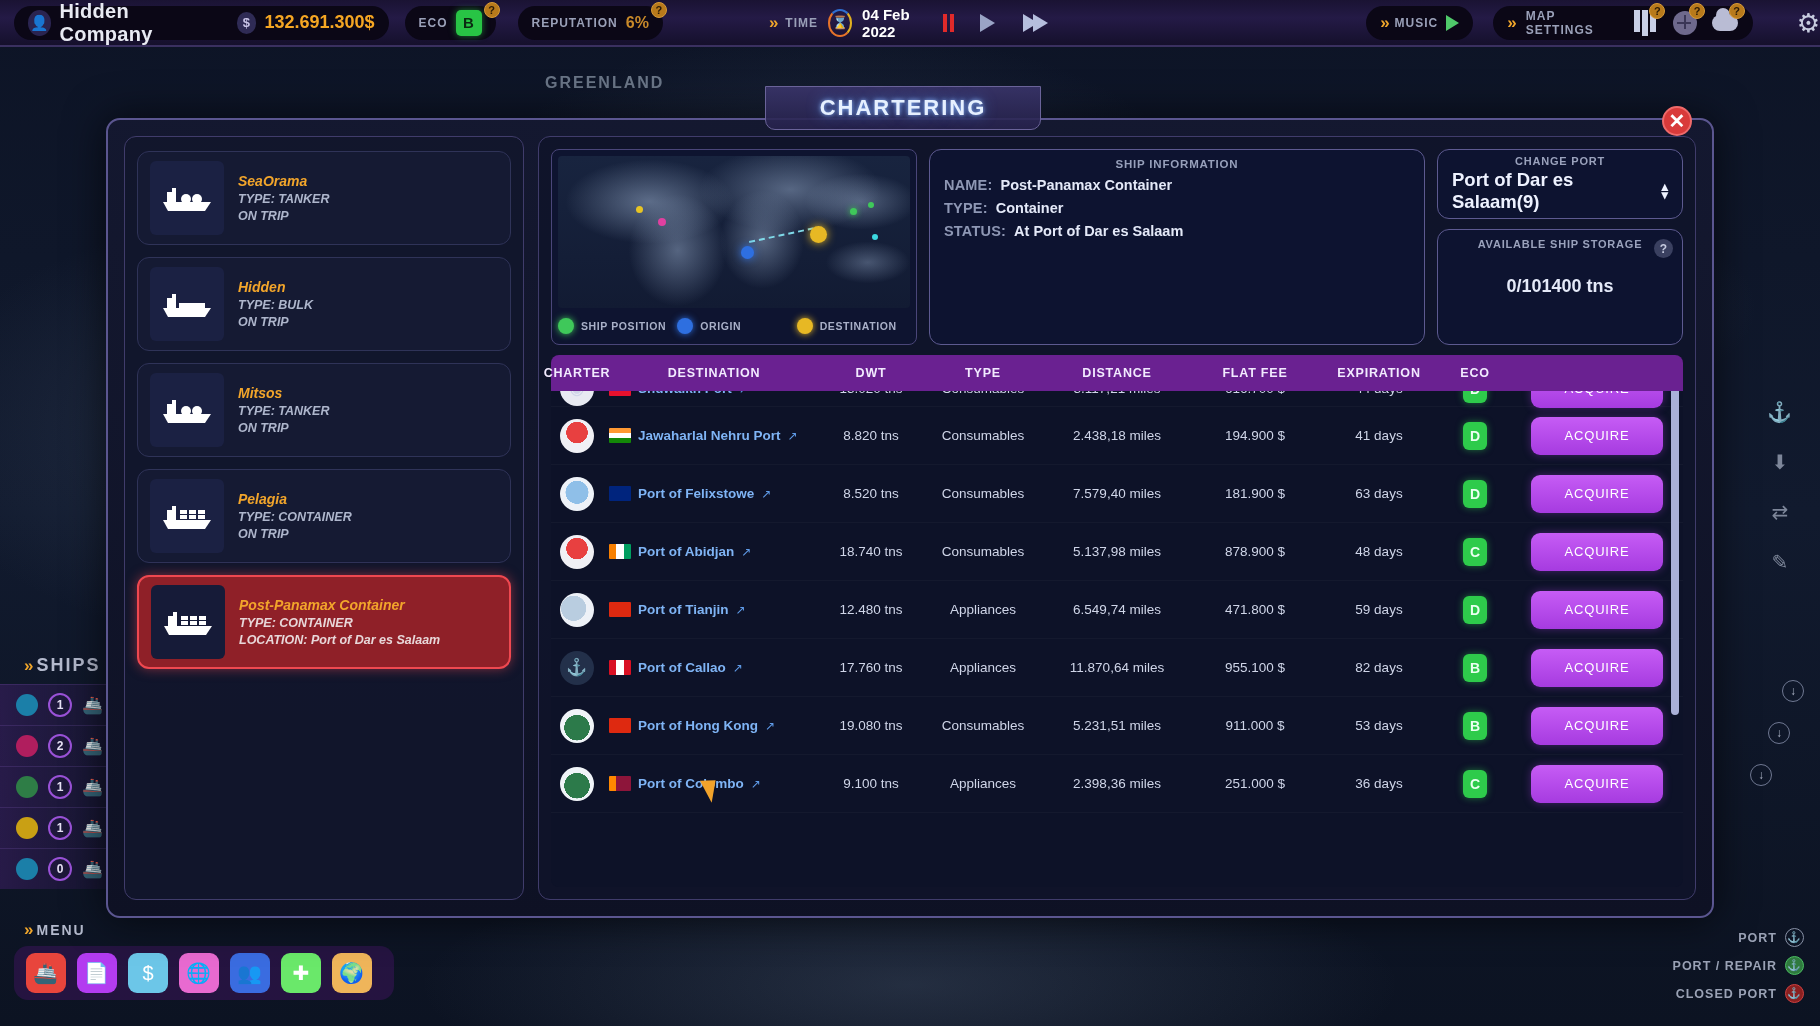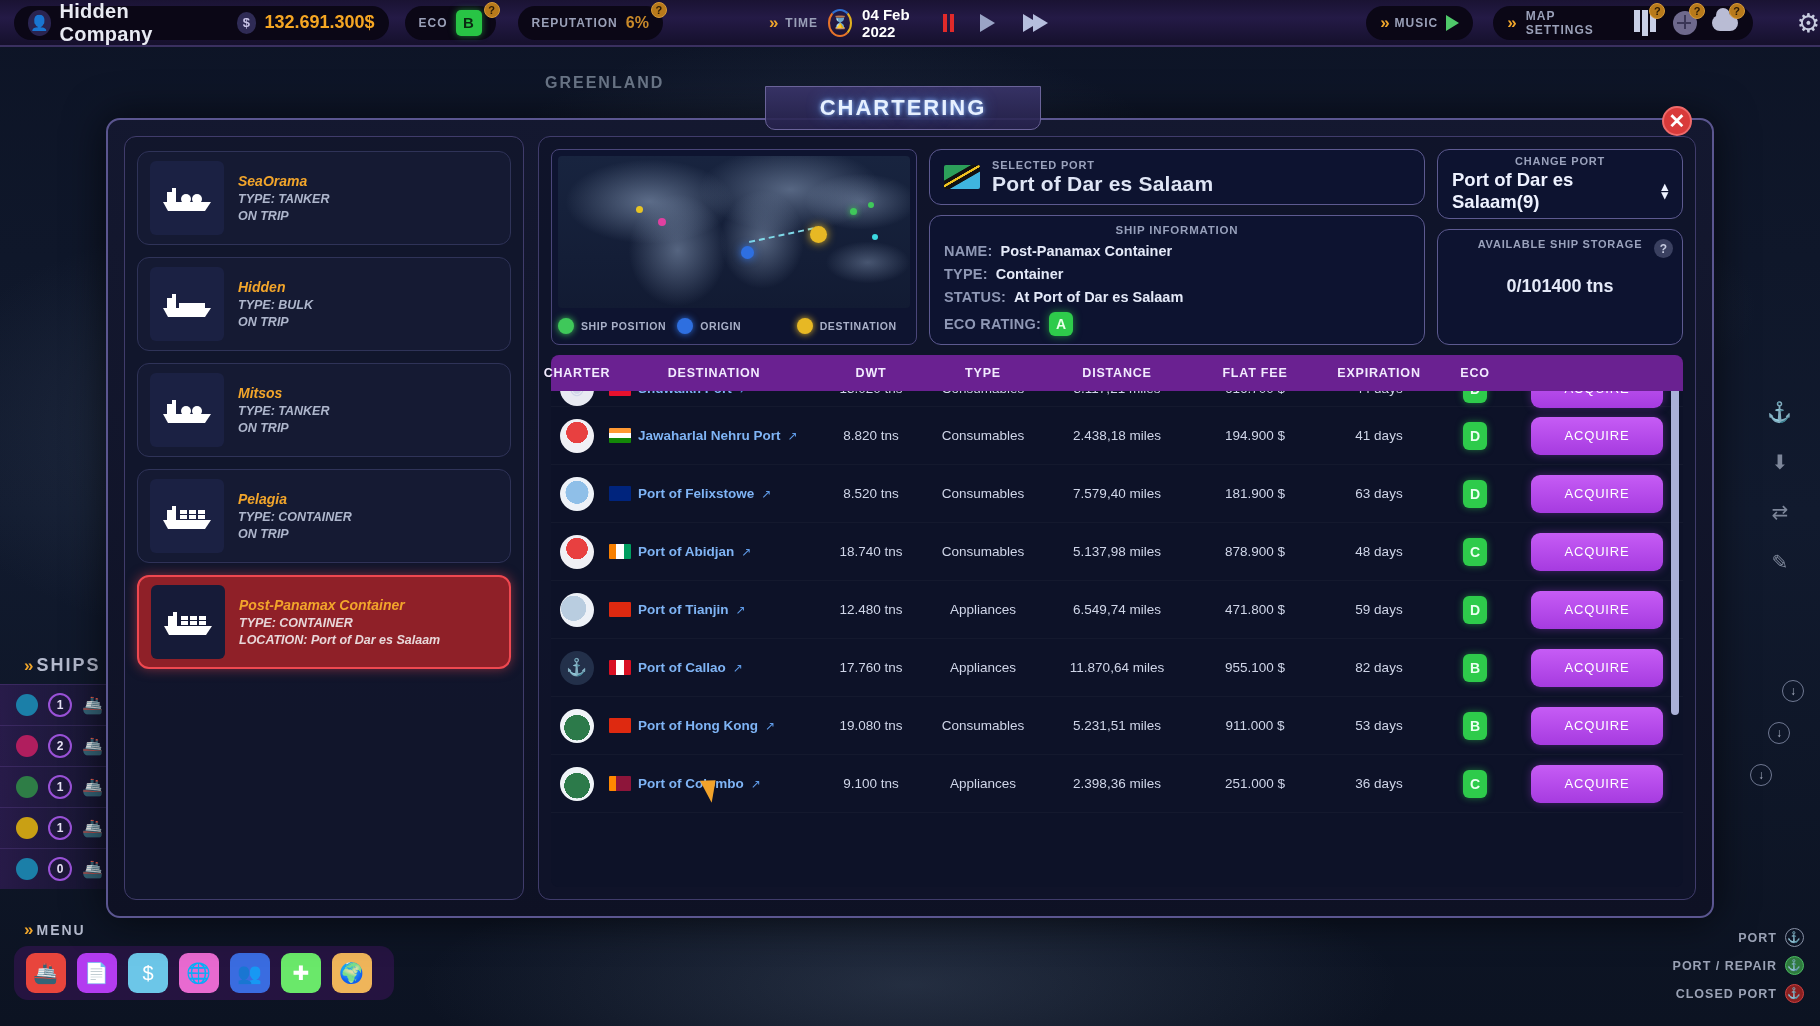--- a/index.html
+++ b/index.html
@@ -559,45 +559,34 @@
             <span class="legend-text">ORIGIN</span>
           </div>
           <div class="legend-item">
             <span class="legend-dot" style="background:#e7b824;box-shadow:0 0 7px #e7b824;"></span>
             <span class="legend-text">DESTINATION</span>
           </div>
         </div>
       </div>
 
       <div class="info-col" id="center-col">
-        <div class="rounded-box" id="selected-port-box">
-          <span class="flag"></span>
-          <div>
-            <div class="box-caption">SELECTED PORT</div>
-            <div id="selected-port-name">Port of Dar es Salaam</div>
-          </div>
-        </div>
 
         <div class="rounded-box" id="ship-info-box">
           <div id="ship-info-title">SHIP INFORMATION</div>
           <div class="info-line">
             <span class="info-key">NAME:</span>
             <span class="info-val">Post-Panamax Container</span>
           </div>
           <div class="info-line">
             <span class="info-key">TYPE:</span>
             <span class="info-val">Container</span>
           </div>
           <div class="info-line">
             <span class="info-key">STATUS:</span>
             <span class="info-val">At Port of Dar es Salaam</span>
-          </div>
-          <div class="info-line">
-            <span class="info-key">ECO RATING:</span>
-            <span class="eco-chip">A</span>
           </div>
         </div>
       </div>
 
       <div class="info-col" id="right-col">
         <div class="rounded-box" id="change-port-box">
           <div class="box-caption">CHANGE PORT</div>
           <div id="change-port-value">
             <span>Port of Dar es Salaam(9)</span>
             <span class="updown">▴<br>▾</span>

